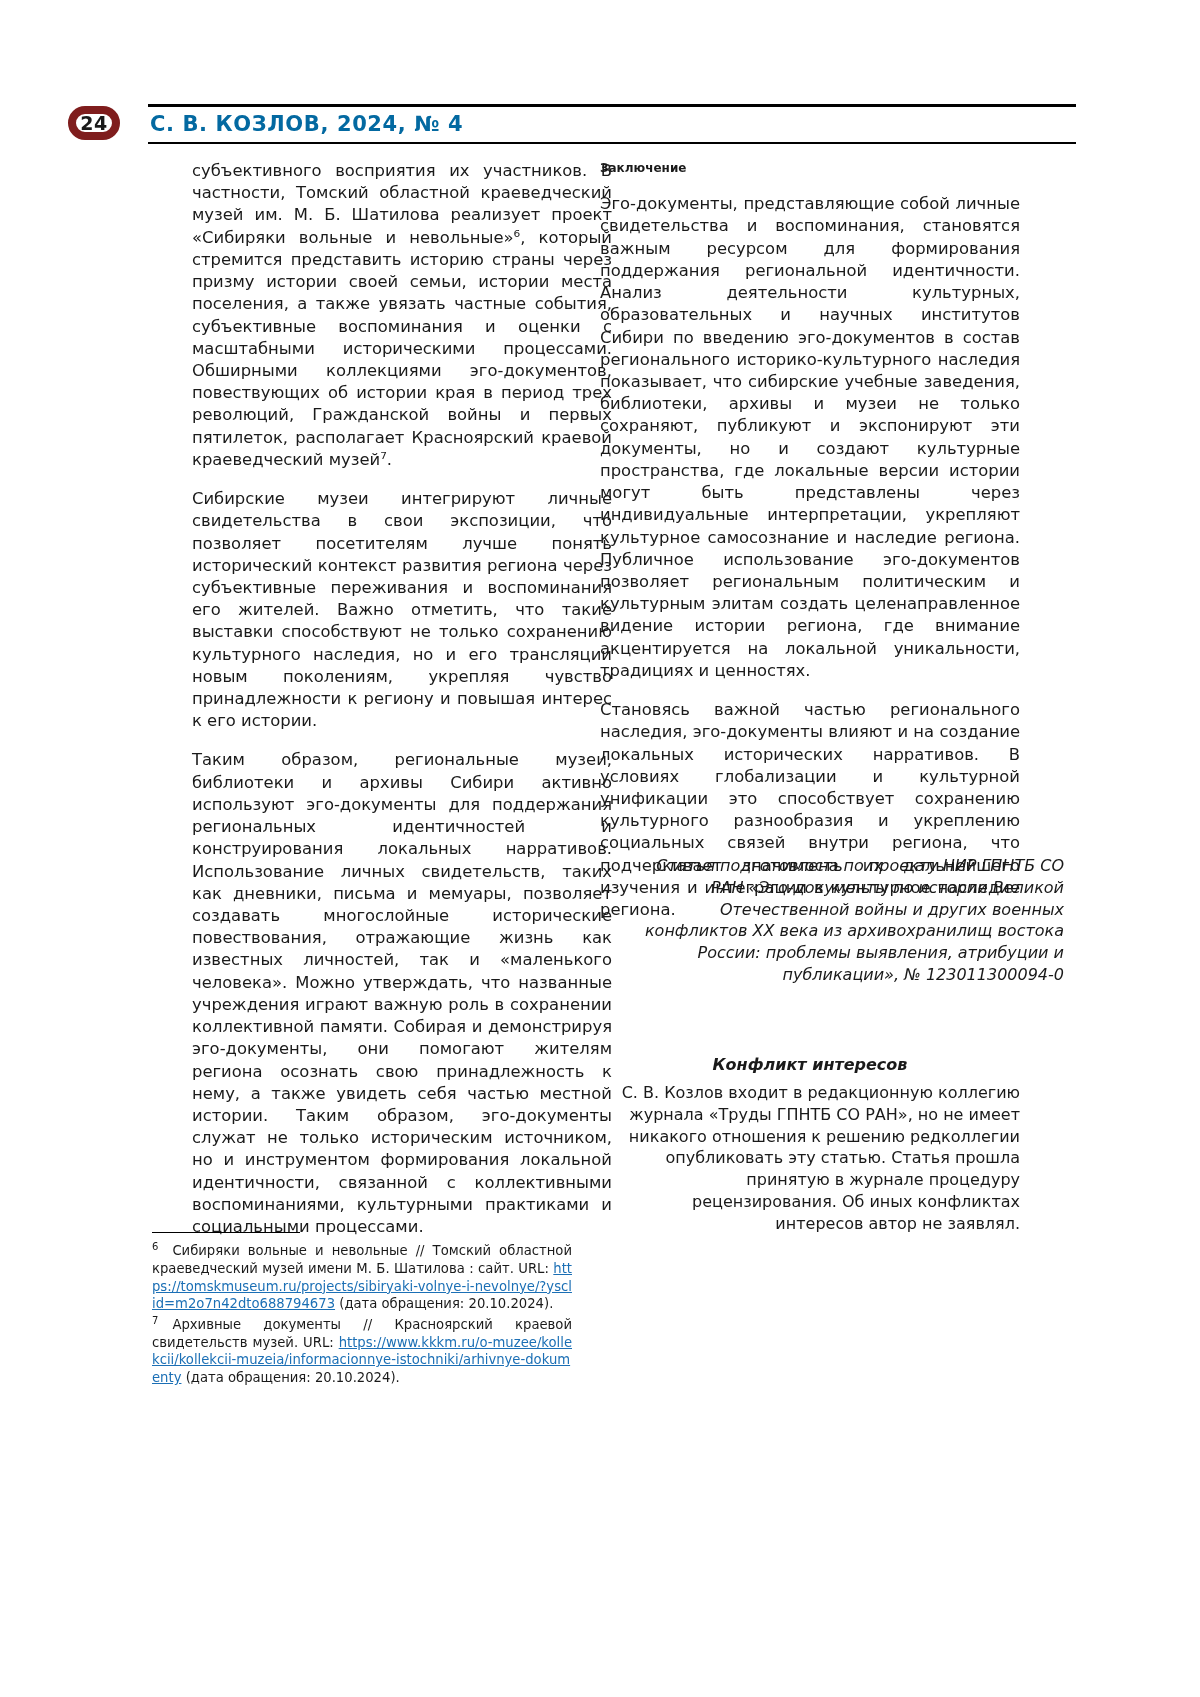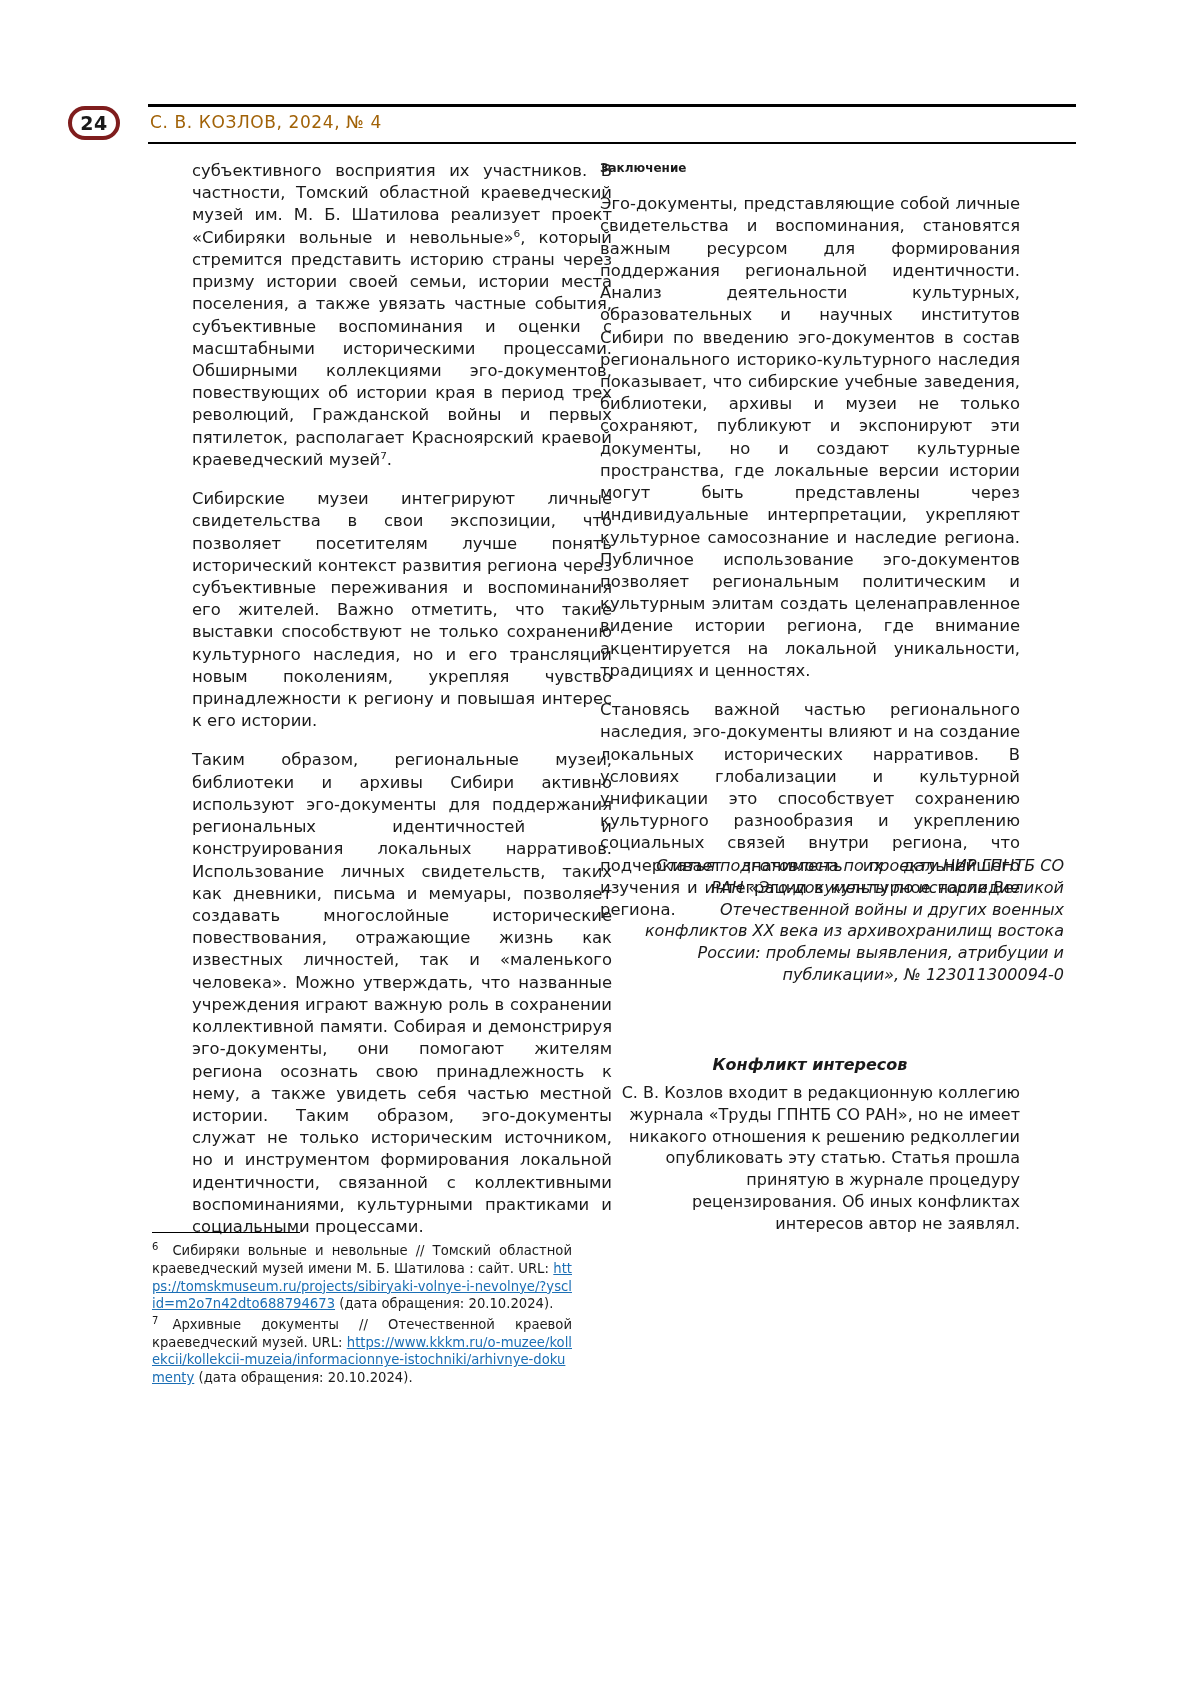--- a/index.html
+++ b/index.html
@@ -45,39 +45,39 @@
     width: 928px;
     height: 1.5px;
     background: #000;
   }
   .page-number-badge {
     position: absolute;
     left: 0px;
     top: 2px;
     width: 52px;
     height: 34px;
-    border: 4px solid #7f1d1d;
+    border: 8px solid #7f1d1d;
     border-radius: 17px;
     box-sizing: border-box;
     display: flex;
     align-items: center;
     justify-content: center;
     font-weight: bold;
     font-size: 19px;
     letter-spacing: 0.5px;
     background: #fff;
   }
   .running-title {
     position: absolute;
     left: 82px;
     top: 8px;
-    font-size: 17px;
+    font-size: 21px;
     letter-spacing: 0.6px;
-    font-weight: normal;
-    color: #a16207;
+    font-weight: bold;
+    color: #0369a1;
   }
 
   
   .col {
     position: absolute;
     top: 160px;
     width: 420px;
     font-size: 16.4px;
     line-height: 1.355;
     text-align: justify;
@@ -188,17 +188,17 @@
   <div class="note-conflict">С. В. Козлов входит в редакционную коллегию журнала «Труды ГПНТБ СО РАН», но не имеет никакого отношения к решению редколлегии опубликовать эту статью. Статья прошла принятую в журнале процедуру рецензирования. Об иных конфликтах интересов автор не заявлял.</div>
 
   <div class="footnotes">
     <div class="footnote-rule"></div>
 
     <p class="footnote">
       <span class="fn-marker">6</span><span>Сибиряки вольные и невольные // Томский областной краеведческий музей имени М. Б. Шатилова : сайт. URL: </span><a class="link" href="#">https://tomskmuseum.ru/projects/sibiryaki-volnye-i-nevolnye/?ysclid=m2o7n42dto688794673</a><span> (дата обращения: 20.10.2024).</span>
     </p>
 
     <p class="footnote">
-      <span class="fn-marker">7</span><span>Архивные документы // Отечественной краевой краеведческий музей. URL: </span><a class="link" href="#">https://www.kkkm.ru/o-muzee/kollekcii/kollekcii-muzeia/informacionnye-istochniki/arhivnye-dokumenty</a><span> (дата обращения: 20.10.2024).</span>
+      <span class="fn-marker">7</span><span>Архивные документы // Красноярский краевой свидетельств музей. URL: </span><a class="link" href="#">https://www.kkkm.ru/o-muzee/kollekcii/kollekcii-muzeia/informacionnye-istochniki/arhivnye-dokumenty</a><span> (дата обращения: 20.10.2024).</span>
     </p>
   </div>
 
 </div>
 
 </body></html>

